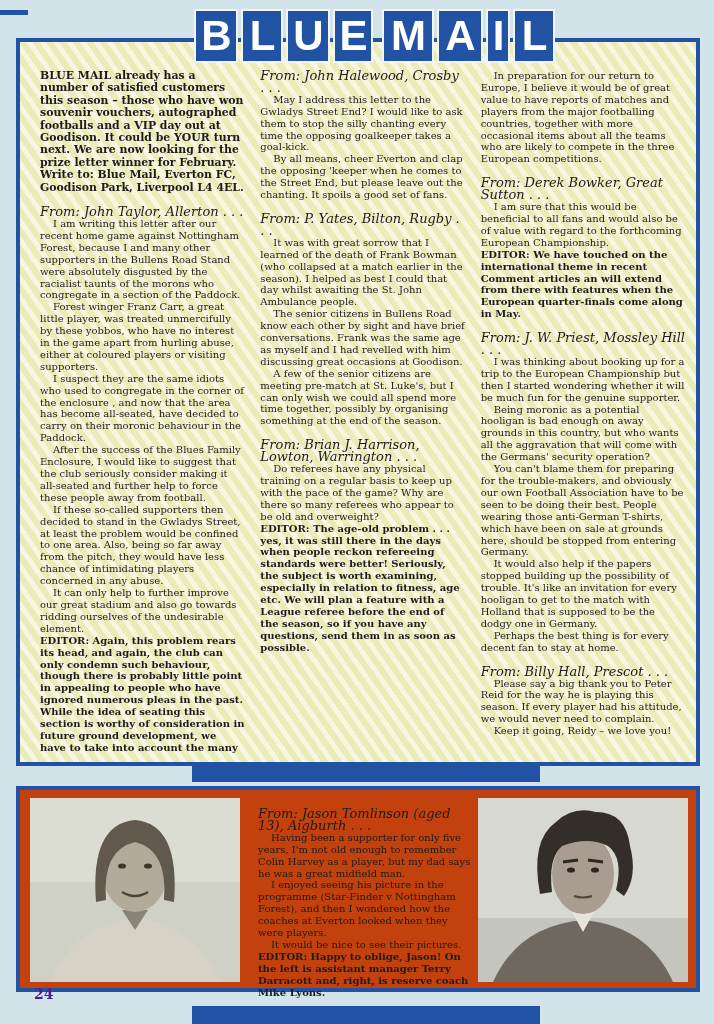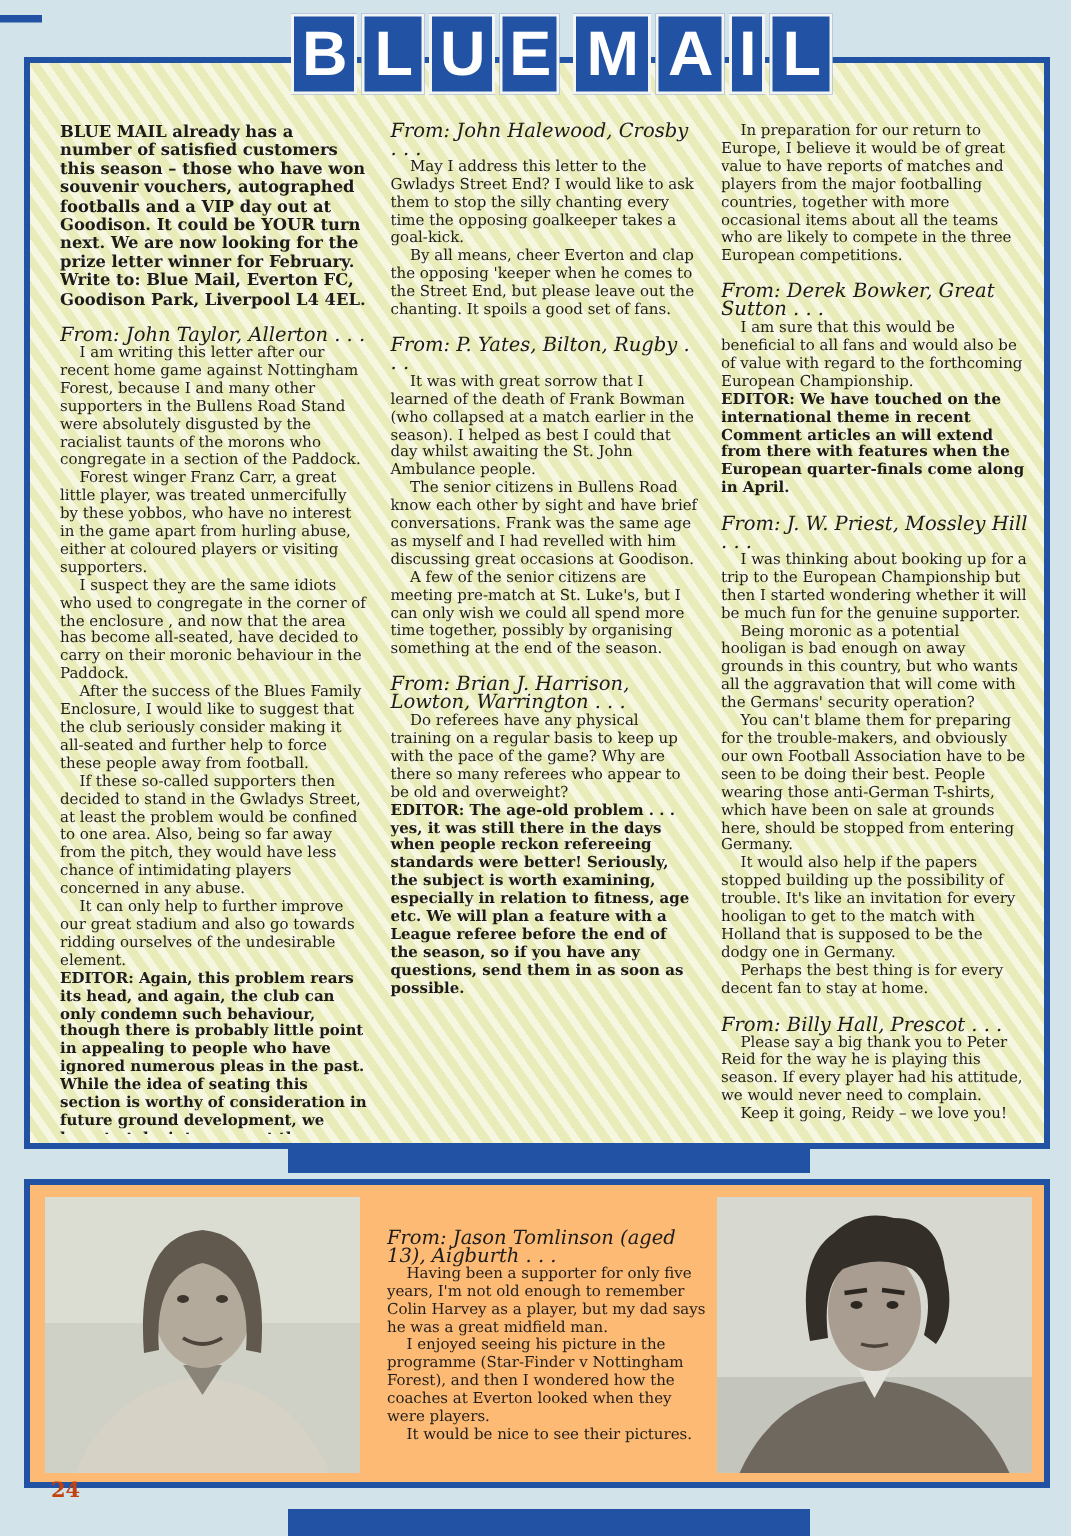--- a/index.html
+++ b/index.html
@@ -46,56 +46,56 @@
     position:absolute; left:0; top:0; right:0; bottom:0;
     padding:28px 10px 6px 20px;
     display:grid; grid-template-columns:1fr 1fr 1fr; column-gap:15px;
     overflow:hidden;
   }
   .col { overflow:hidden; }
   .blk { margin:0; font-size:10px; line-height:11.9px; color:#1d1c1a; }
   .para { text-indent:13px; }
   .intro { font-weight:bold; font-size:10.9px; line-height:12.4px; }
   .from { font-style:italic; font-size:13px; margin-top:12px; }
-  .blk:first-child { margin-top:12px; }
+  .blk:first-child { margin-top:0; }
   .editor { font-weight:bold; }
 
   
   .tongue-top {
     position:absolute; left:192px; top:766px;
     width:348px; height:16px; background:#2152a3;
   }
   .tongue-bottom {
     position:absolute; left:192px; top:1006px;
     width:348px; height:18px; background:#2152a3;
   }
 
   
   .photo-panel {
     position:absolute; left:16px; top:786px;
     width:684px; height:206px;
     box-sizing:border-box;
     border:4px solid #2152a3;
-    background:#fdba74;
+    background:#c2410c;
   }
   .photo {
     position:absolute; top:8px; width:210px; height:184px;
     background:#c8cabf; overflow:hidden;
   }
   .photo svg { display:block; width:100%; height:100%; }
   .photo-left  { left:10px; }
   .photo-right { right:8px; }
   .bottom-text {
     position:absolute; left:238px; top:18px; width:216px;
     overflow:hidden;
   }
 
   .page-number {
     position:absolute; left:34px; top:986px;
-    font-weight:bold; font-size:14px; color:#c2410c;
+    font-weight:bold; font-size:14px; color:#4c1d95;
   }
 </style>
 </head>
 <body>
 
 <div class="top-rule"></div>
 
 <div class="masthead" id="masthead">
     <div class="letter-block" style="width: 44px;">B</div>
     <div class="letter-block" style="width: 42px;">L</div>
@@ -129,21 +129,21 @@
         <p class="blk para">The senior citizens in Bullens Road know each other by sight and have brief conversations. Frank was the same age as myself and I had revelled with him discussing great occasions at Goodison.</p>
         <p class="blk para">A few of the senior citizens are meeting pre-match at St. Luke's, but I can only wish we could all spend more time together, possibly by organising something at the end of the season.</p>
         <p class="blk from">From: Brian J. Harrison, Lowton, Warrington . . .</p>
         <p class="blk para">Do referees have any physical training on a regular basis to keep up with the pace of the game? Why are there so many referees who appear to be old and overweight?</p>
         <p class="blk editor">EDITOR: The age-old problem . . . yes, it was still there in the days when people reckon refereeing standards were better! Seriously, the subject is worth examining, especially in relation to fitness, age etc. We will plan a feature with a League referee before the end of the season, so if you have any questions, send them in as soon as possible.</p>
       </div>
       <div class="col">
         <p class="blk para">In preparation for our return to Europe, I believe it would be of great value to have reports of matches and players from the major footballing countries, together with more occasional items about all the teams who are likely to compete in the three European competitions.</p>
         <p class="blk from">From: Derek Bowker, Great Sutton . . .</p>
         <p class="blk para">I am sure that this would be beneficial to all fans and would also be of value with regard to the forthcoming European Championship.</p>
-        <p class="blk editor">EDITOR: We have touched on the international theme in recent Comment articles an will extend from there with features when the European quarter-finals come along in April.</p>
+        <p class="blk editor">EDITOR: We have touched on the international theme in recent Comment articles an will extend from there with features when the European quarter-finals come along in May.</p>
         <p class="blk from">From: J. W. Priest, Mossley Hill . . .</p>
         <p class="blk para">I was thinking about booking up for a trip to the European Championship but then I started wondering whether it will be much fun for the genuine supporter.</p>
         <p class="blk para">Being moronic as a potential hooligan is bad enough on away grounds in this country, but who wants all the aggravation that will come with the Germans' security operation?</p>
         <p class="blk para">You can't blame them for preparing for the trouble-makers, and obviously our own Football Association have to be seen to be doing their best. People wearing those anti-German T-shirts, which have been on sale at grounds here, should be stopped from entering Germany.</p>
         <p class="blk para">It would also help if the papers stopped building up the possibility of trouble. It's like an invitation for every hooligan to get to the match with Holland that is supposed to be the dodgy one in Germany.</p>
         <p class="blk para">Perhaps the best thing is for every decent fan to stay at home.</p>
         <p class="blk from">From: Billy Hall, Prescot . . .</p>
         <p class="blk para">Please say a big thank you to Peter Reid for the way he is playing this season. If every player had his attitude, we would never need to complain.</p>
         <p class="blk para">Keep it going, Reidy – we love you!</p>
       </div>
@@ -165,20 +165,21 @@
       <ellipse cx="118" cy="68" rx="4" ry="2.6" fill="#3c362e"></ellipse>
       <path d="M92 94 Q105 102 118 94" stroke="#4c443a" stroke-width="2.5" fill="none"></path>
     </svg>
   </div>
 
   <div class="bottom-text" id="bottom-text">
       <p class="blk from">From: Jason Tomlinson (aged 13), Aigburth . . .</p>
       <p class="blk para">Having been a supporter for only five years, I'm not old enough to remember Colin Harvey as a player, but my dad says he was a great midfield man.</p>
       <p class="blk para">I enjoyed seeing his picture in the programme (Star-Finder v Nottingham Forest), and then I wondered how the coaches at Everton looked when they were players.</p>
       <p class="blk para">It would be nice to see their pictures.</p>
+      <p class="blk editor">EDITOR: Happy to oblige, Jason! On the left is assistant manager Terry Darracott and, right, is reserve coach Mike Lyons.</p>
     </div>
 
   <div class="photo photo-right">
     <svg viewBox="0 0 210 184">
       <rect width="210" height="184" fill="#d7d8d0"></rect>
       <rect y="120" width="210" height="64" fill="#c4c5bc"></rect>
       <path d="M15 184 Q40 128 105 122 Q170 128 195 184 Z" fill="#6e685f"></path>
       <path d="M94 114 L116 114 L105 134 Z" fill="#e4e4dc"></path>
       <ellipse cx="105" cy="76" rx="31" ry="40" fill="#a89d90"></ellipse>
       <path d="M62 96 Q52 42 78 24 Q95 8 118 14 Q148 14 152 48 Q160 78 146 98 L138 92 Q146 60 130 48 Q110 38 84 48 Q70 60 74 94 Z" fill="#332e28"></path>

